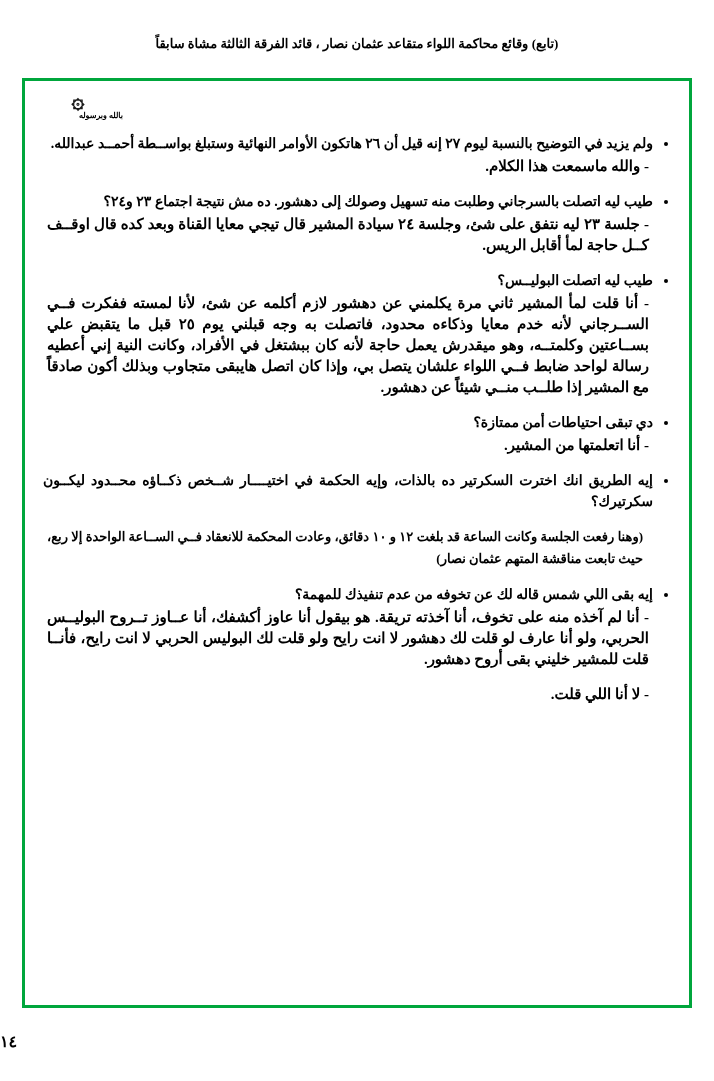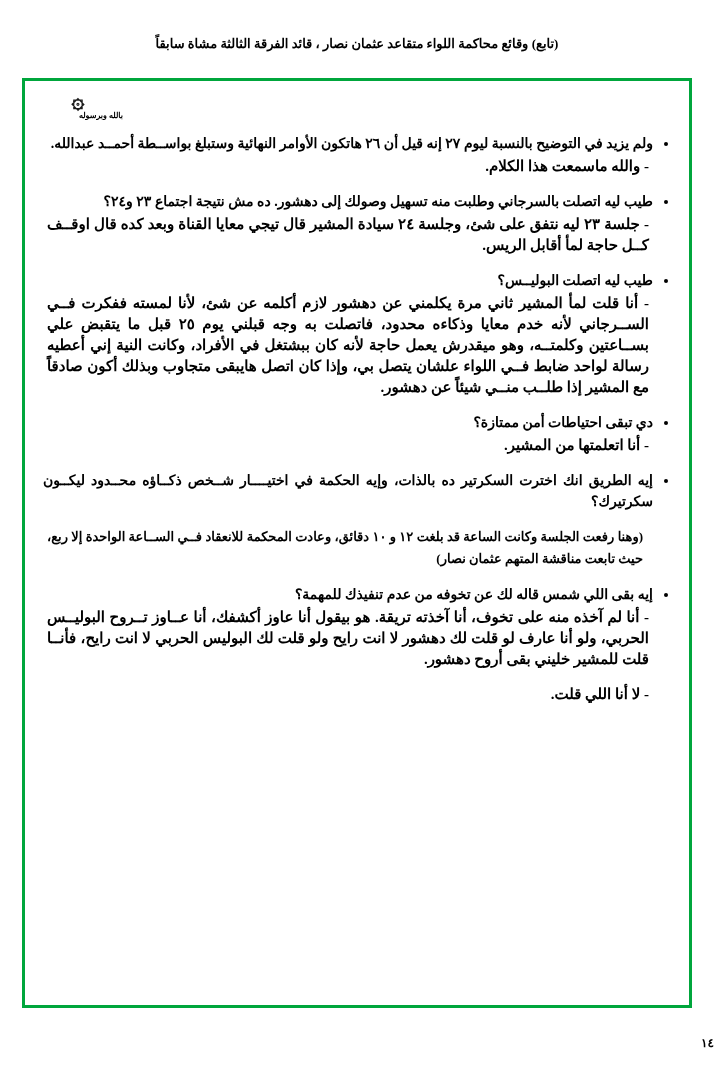--- a/index.html
+++ b/index.html
@@ -101,22 +101,22 @@
     line-height: 22px;
     font-weight: bold;
     text-align: justify;
     margin: 14px 28px 14px 4px;
   }
   .page-number {
     position: absolute;
     bottom: 30px;
     left: 0;
     width: 714px;
-    text-align: right;
-    font-size: 12px;
+    text-align: left;
+    font-size: 16px;
     font-weight: bold;
     direction: rtl;
   }
 </style>
 </head>
 <body>
 
 <div class="page">
 
   <div class="header-title">(تابع) وقائع محاكمة اللواء متقاعد عثمان نصار ، قائد الفرقة الثالثة مشاة سابقاً</div>

